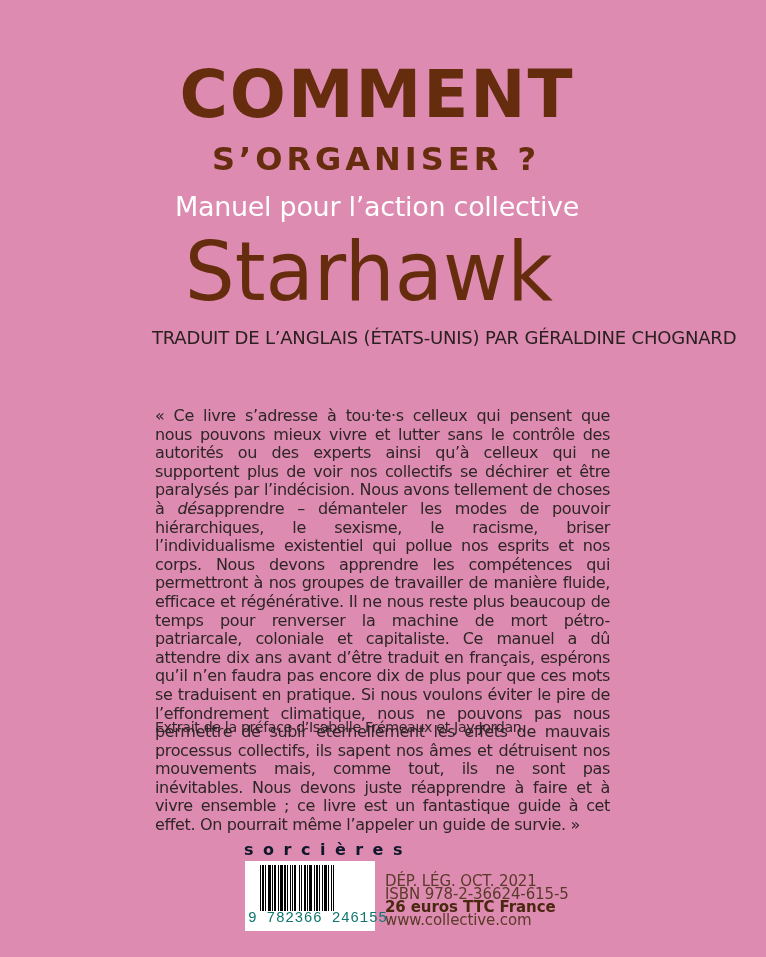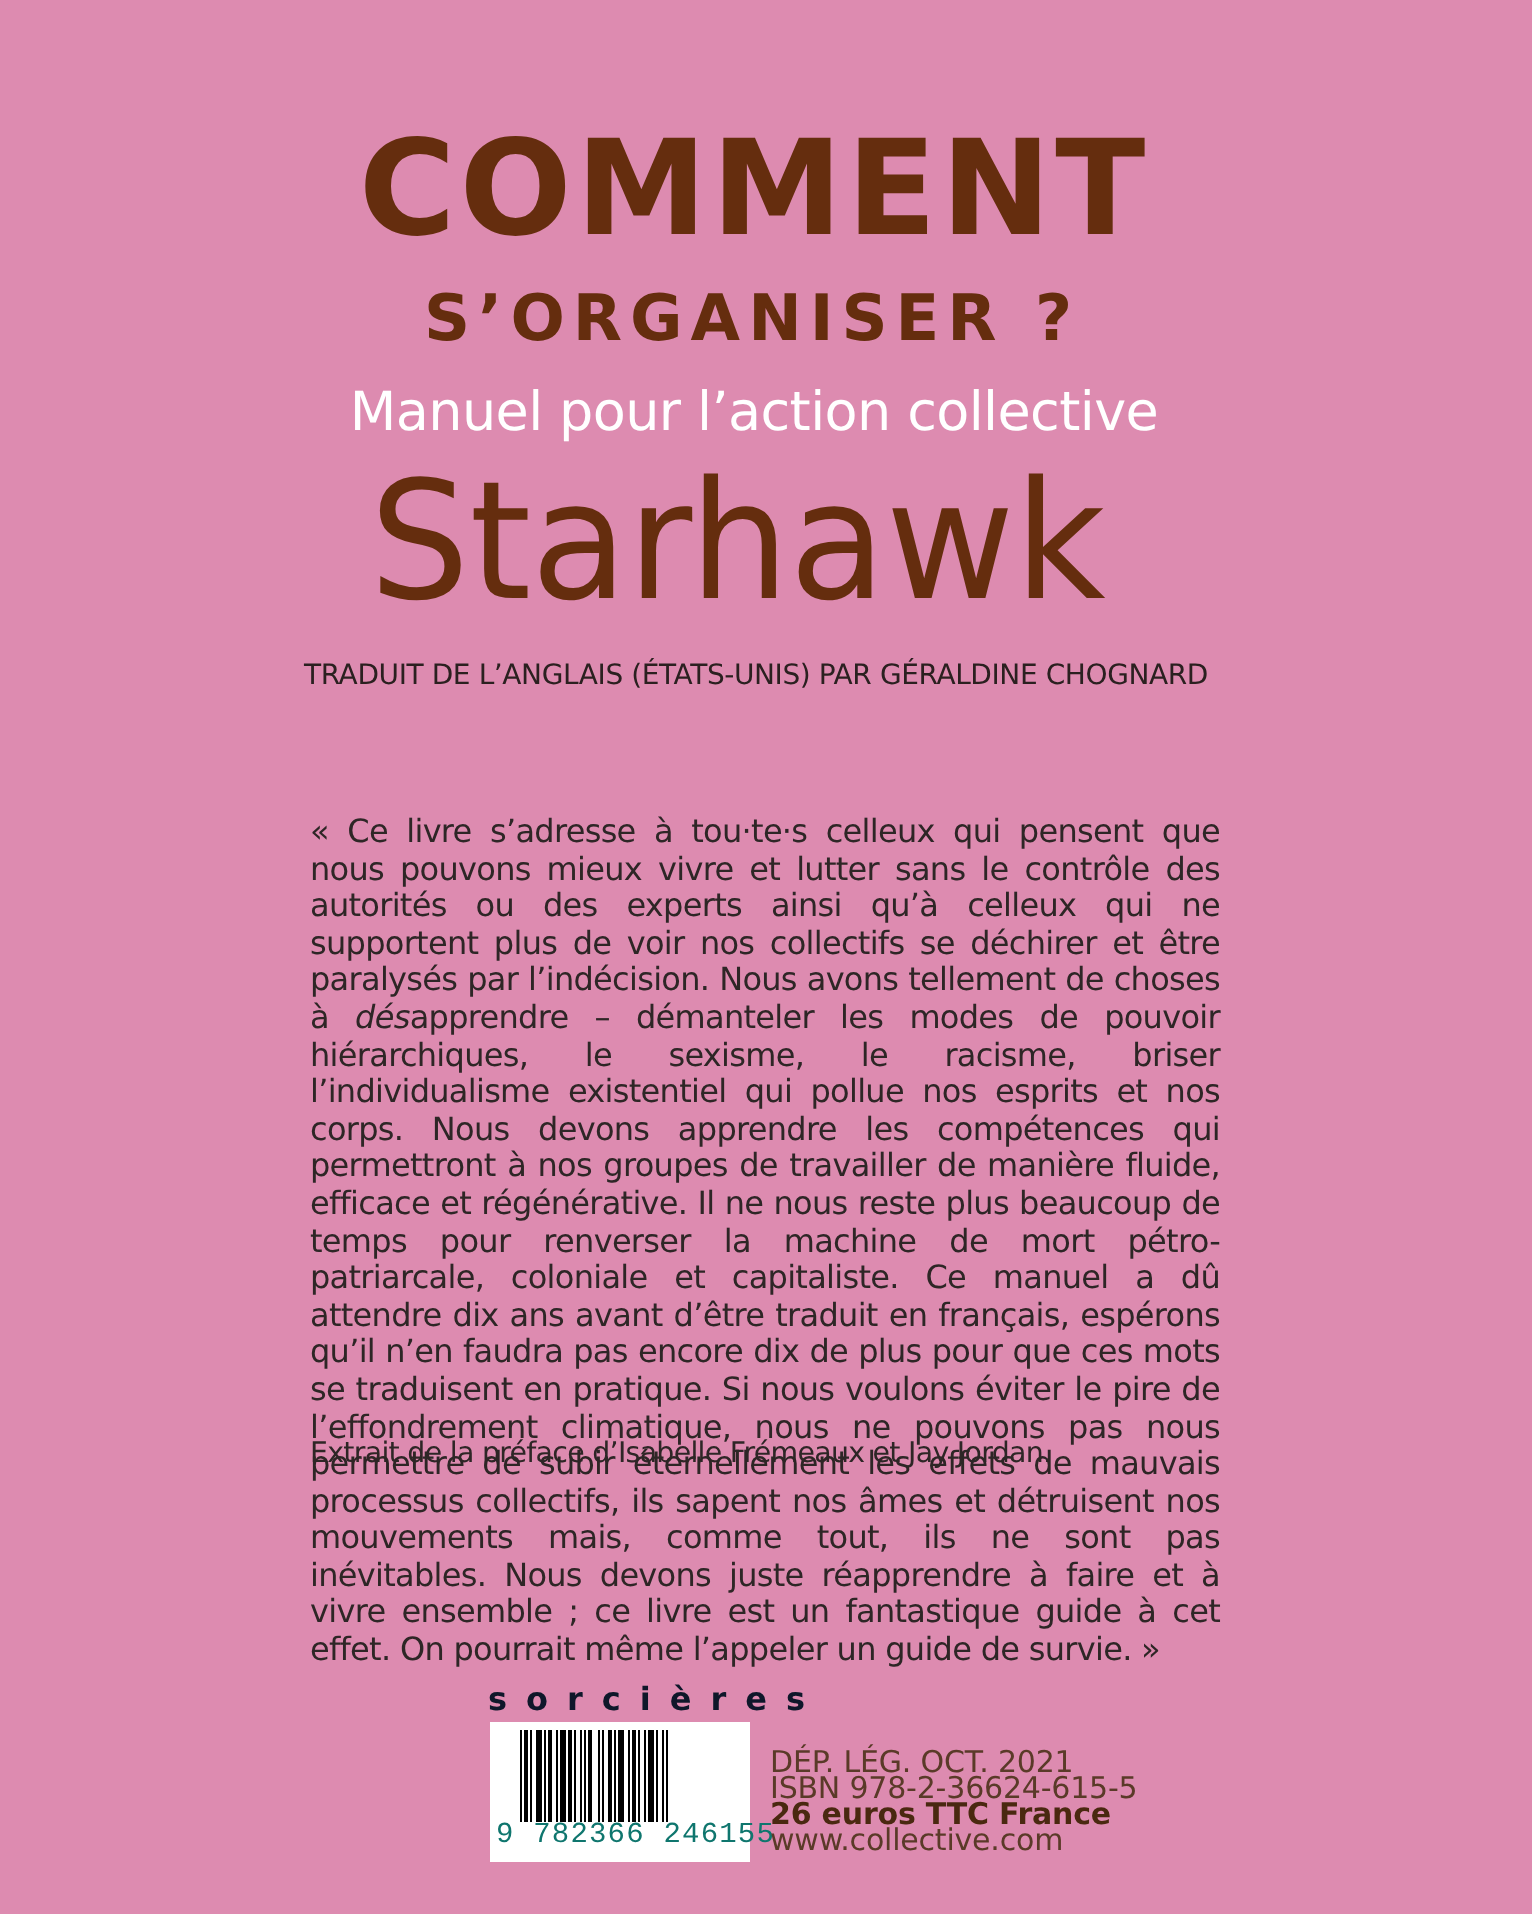--- a/index.html
+++ b/index.html
@@ -31,21 +31,21 @@
   .author {
     position:absolute; left:148px; top:222px; width:460px;
     font-family:"DejaVu Sans", sans-serif; font-weight:normal;
     font-size:82px; line-height:100px; color:#652D0E;
     letter-spacing:0px; text-align:center;
     transform:scaleX(0.96); transform-origin:left center;
   }
   .translator {
     position:absolute; left:152px; top:330px; width:460px;
     font-family:"DejaVu Sans", sans-serif;
-    font-size:14px; line-height:16px; color:#2b2020;
+    font-size:18px; line-height:16px; color:#2b2020;
     letter-spacing:-0.2px; white-space:nowrap;
   }
   .body-text {
     position:absolute; left:155px; top:363px; width:455px;
     font-family:"DejaVu Sans", sans-serif;
     font-size:16px; line-height:18.6px; color:#2e2626;
     text-align:justify; letter-spacing:-0.35px;margin-top:44px;
   }
   .body-text em { font-style:italic; }
   .extract {

